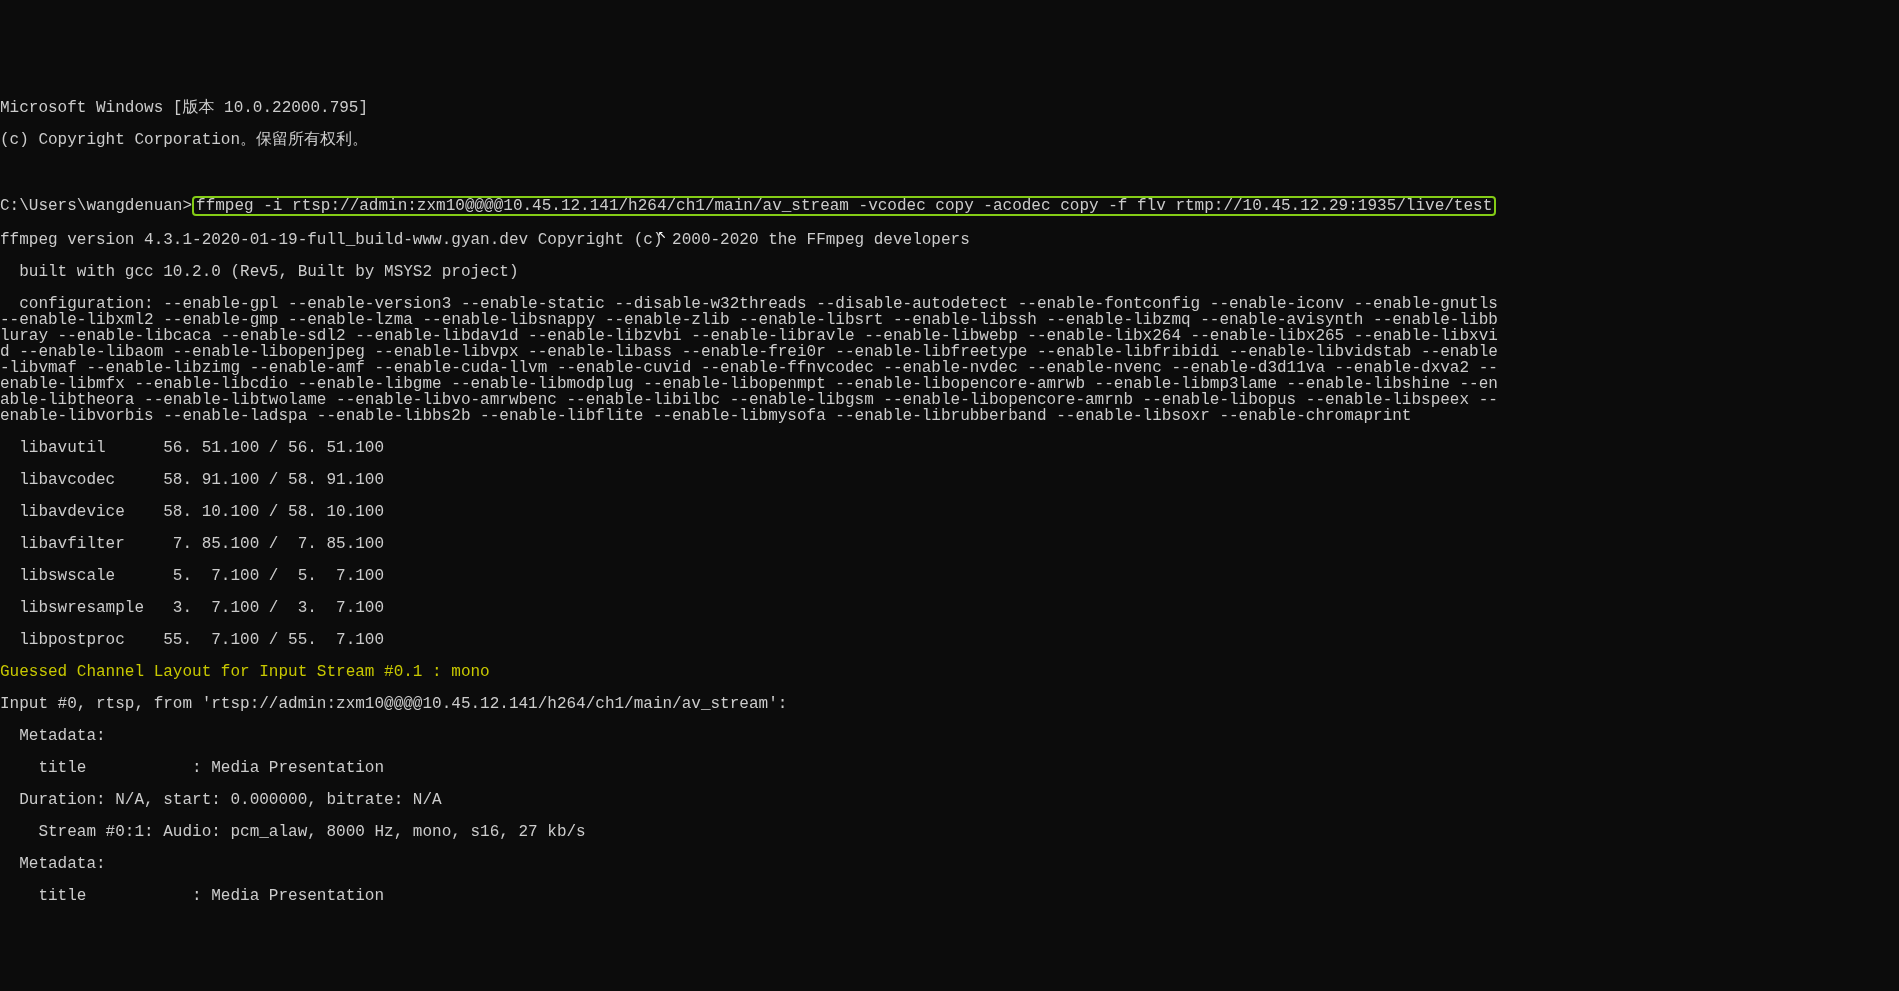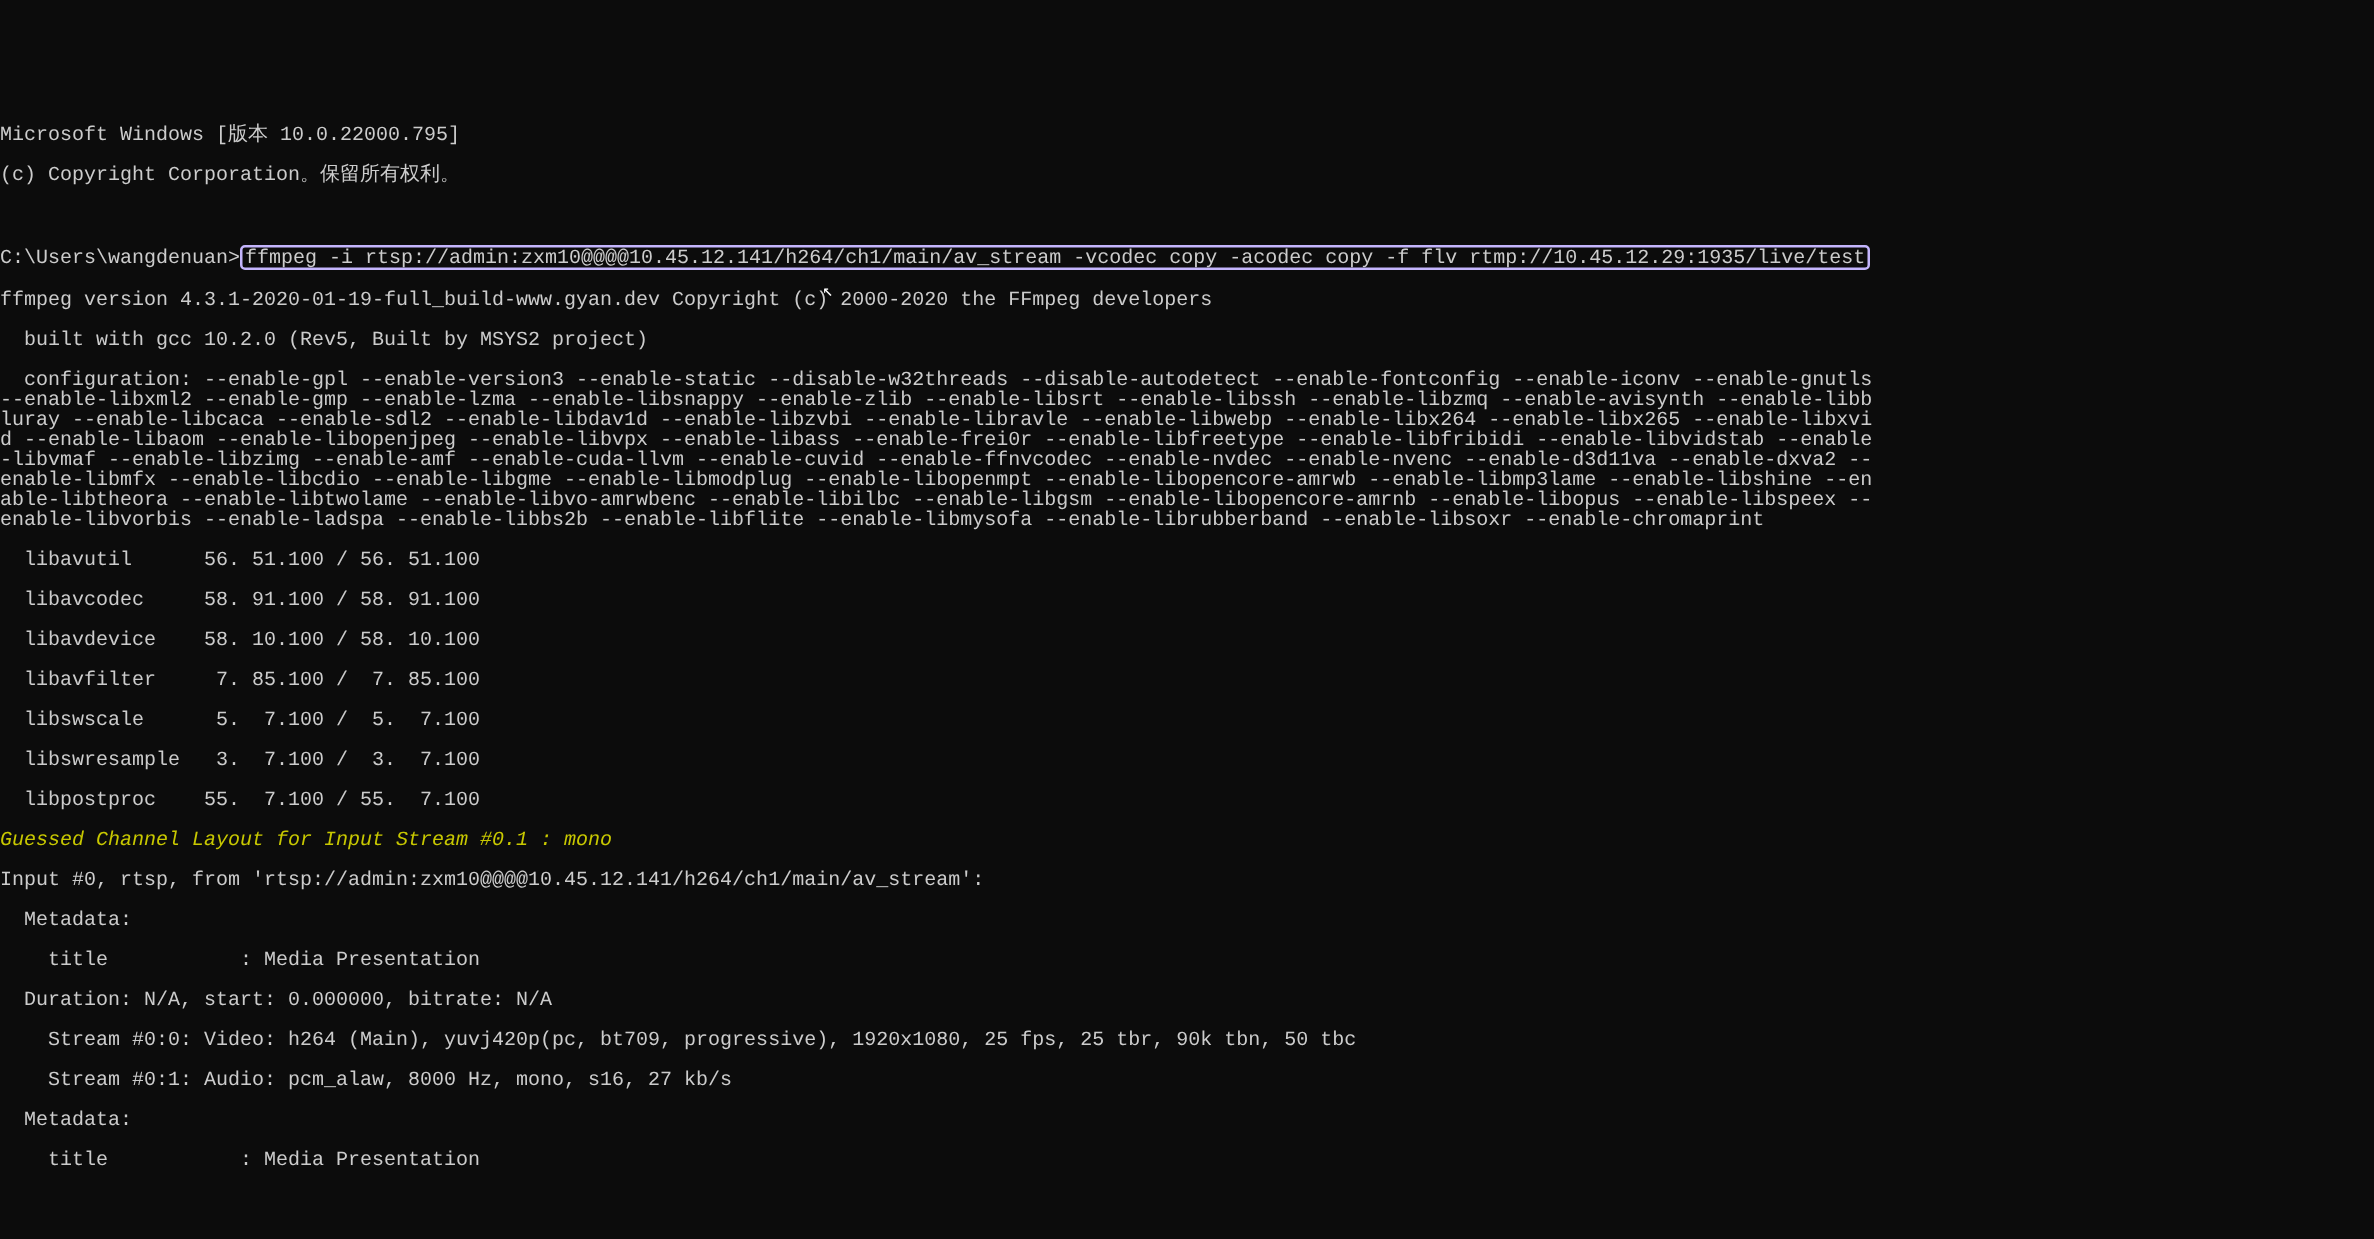--- a/index.html
+++ b/index.html
@@ -15,26 +15,26 @@
     overflow: hidden;
     white-space: pre;
   }
   .terminal {
     padding: 4px 0 0 0;
   }
   .prompt-line {
     position: relative;
   }
   .highlight-box {
-    border: 2px solid #c4b5fd;
+    border: 2px solid #84cc16;
     border-radius: 4px;
     padding: 0 2px;
     display: inline-block;
   }
-  .yellow { color: #c8c800; font-style: italic; }
+  .yellow { color: #c8c800; }
   .cursor-arrow {
     position: absolute;
     left: 658px;
     top: 226px;
     color: #ffffff;
     font-size: 14px;
     pointer-events: none;
   }
 </style>
 </head>
@@ -55,21 +55,20 @@
 <div>  libavdevice    58. 10.100 / 58. 10.100</div>
 <div>  libavfilter     7. 85.100 /  7. 85.100</div>
 <div>  libswscale      5.  7.100 /  5.  7.100</div>
 <div>  libswresample   3.  7.100 /  3.  7.100</div>
 <div>  libpostproc    55.  7.100 / 55.  7.100</div>
 <div class="yellow">Guessed Channel Layout for Input Stream #0.1 : mono</div>
 <div>Input #0, rtsp, from 'rtsp://admin:zxm10@@@@10.45.12.141/h264/ch1/main/av_stream':</div>
 <div>  Metadata:</div>
 <div>    title           : Media Presentation</div>
 <div>  Duration: N/A, start: 0.000000, bitrate: N/A</div>
-<div>    Stream #0:0: Video: h264 (Main), yuvj420p(pc, bt709, progressive), 1920x1080, 25 fps, 25 tbr, 90k tbn, 50 tbc</div>
 <div>    Stream #0:1: Audio: pcm_alaw, 8000 Hz, mono, s16, 27 kb/s</div>
 <div>  Metadata:</div>
 <div>    title           : Media Presentation</div>
 
 
 
 
 
 
 

